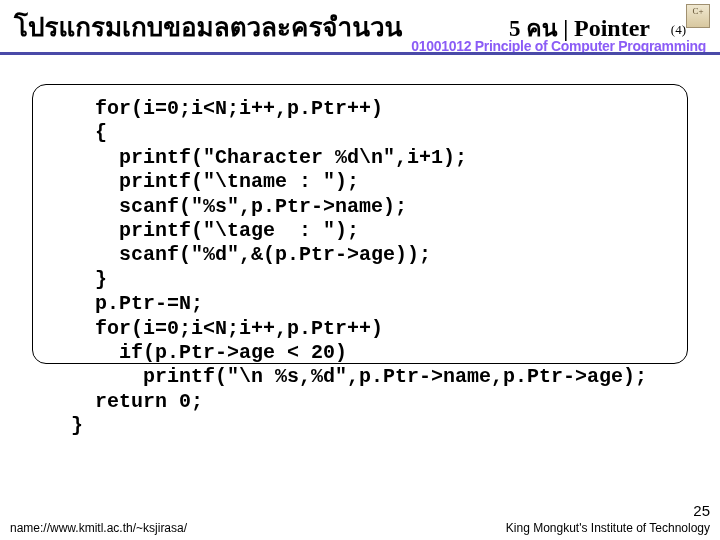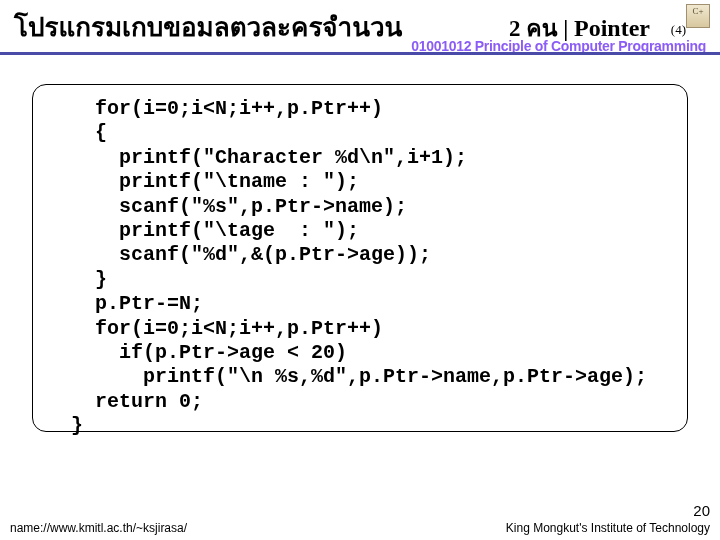--- a/index.html
+++ b/index.html
@@ -73,21 +73,21 @@
     left: 0;
     right: 0;
     height: 3px;
     background: #4a4aa8;
   }
   .code-card {
     position: absolute;
     left: 32px;
     top: 84px;
     width: 656px;
-    height: 348px;
+    height: 280px;
     border: 1.5px solid #000;
     border-radius: 14px;
     padding: 12px 10px 12px 38px;
   }
   .code {
     font-family: "Courier New", monospace;
     font-size: 20px;
     font-weight: bold;
     line-height: 1.22;
     color: #000;
@@ -118,21 +118,21 @@
   .foot-right .num {
     font-size: 15px;
   }
 </style>
 </head>
 <body>
 
 <div class="header">
   <div class="title-left">โปรแกรมเกบขอมลตวละครจำนวน</div>
   <div class="title-right">
-    <span>2 คน</span><span> | </span><span class="ptr">Pointer</span>
+    <span>5 คน</span><span> | </span><span class="ptr">Pointer</span>
   </div>
   <div class="page-badge">(4)</div>
   <div class="logo">C+</div>
   <div class="course-line">01001012 Principle of Computer Programming</div>
   <div class="hr-line"></div>
 </div>
 
 <div class="code-card">
 <div class="code" id="code-block">  for(i=0;i&lt;N;i++,p.Ptr++)
   {
@@ -148,16 +148,16 @@
       printf("\n %s,%d",p.Ptr-&gt;name,p.Ptr-&gt;age);
   return 0;
 }</div>
 </div>
 
 <div class="footer">
   <div class="foot-left">
     <div>name://www.kmitl.ac.th/~ksjirasa/</div>
   </div>
   <div class="foot-right">
-    <div class="num">20</div>
+    <div class="num">25</div>
     <div>King Mongkut's Institute of Technology</div>
   </div>
 </div>
 
 </body></html>

